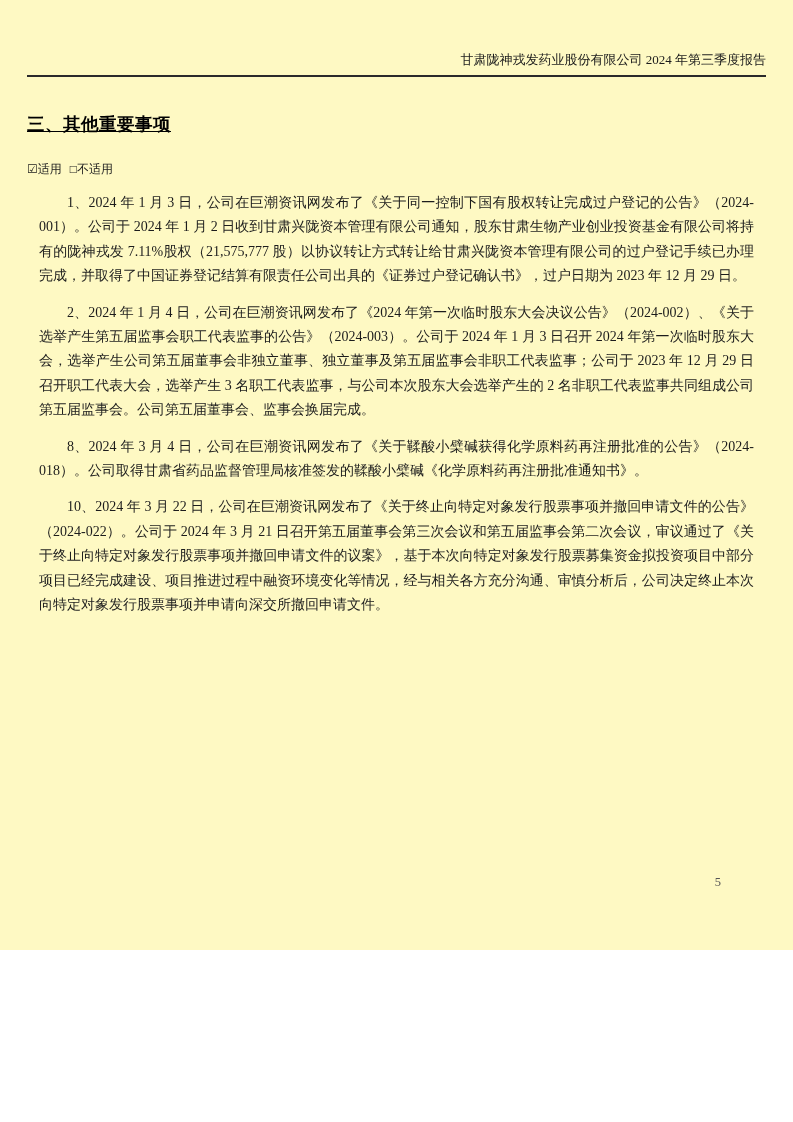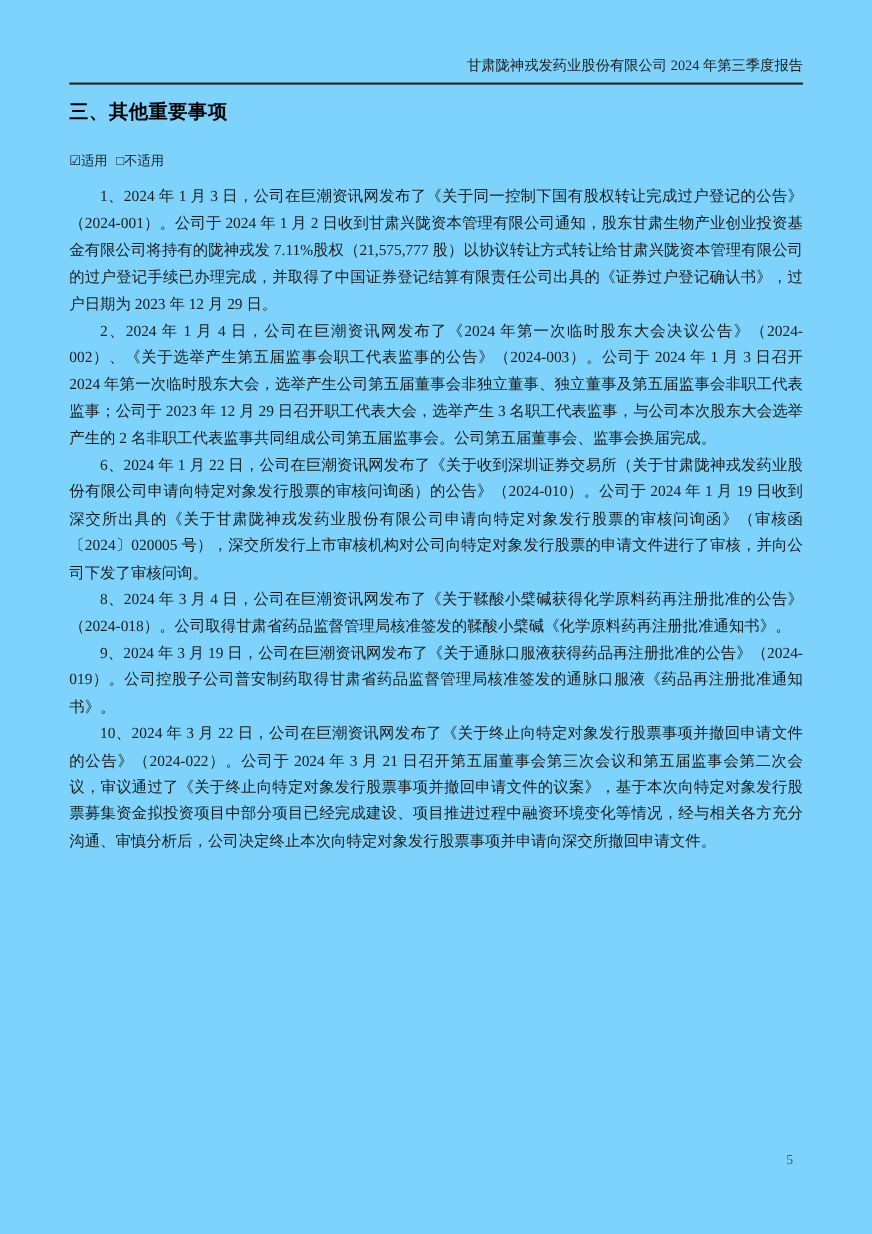--- a/index.html
+++ b/index.html
@@ -3,66 +3,67 @@
 <meta charset="utf-8">
 <style>
   html, body {
     margin: 0;
     padding: 0;
     background: #ffffff;
   }
   .page {
     position: relative;
     width: 793px;
-    height: 1122px;
-    background: #7dd3fc;
+    height: 950px;
+    background: #fef9c3;
     box-sizing: border-box;
-    padding: 0 63px;
+    padding: 0 27px;
     overflow: hidden;
     font-family: "Liberation Serif", "DejaVu Serif", serif;
     color: #1c1c1c;
   }
   .header {
     padding-top: 51px;
     text-align: right;
     font-size: 13px;
     line-height: 18px;
     color: #1c1c1c;
   }
   .header-rule {
     border: none;
     border-top: 2px solid #2a2a2a;
     margin: 6px 0 0 0;
   }
   .section-title {
-    margin: 12px 0 0 0;
+    margin: 35px 0 0 0;
     font-size: 17.5px;
     font-weight: bold;
     color: #000000;
     font-family: "Liberation Sans", "DejaVu Sans", sans-serif;
     letter-spacing: 0.5px;
+    text-decoration: underline;
   }
   .applicability {
     margin-top: 24px;
     font-size: 12px;
     line-height: 18px;
     color: #1c1c1c;
   }
   .applicability .spacer {
     display: inline-block;
     width: 8px;
   }
   .doc-body {
     margin-top: 13px;
     font-size: 14px;
     line-height: 24.4px;
     text-align: justify;
   }
   .doc-body p {
-    margin: 0;
+    margin: 12px;
     text-indent: 2em;
   }
   .footer-pagenum {
     position: absolute;
     right: 72px;
     bottom: 60px;
     font-size: 12.5px;
     color: #555555;
   }
 </style>
@@ -79,23 +80,21 @@
 
   <h2 class="section-title">三、其他重要事项</h2>
 
   <div class="applicability">
     <span>☑</span><span>适用</span><span class="spacer"></span><span>□</span><span>不适用</span>
   </div>
 
   <div class="doc-body">
     <p>1、2024 年 1 月 3 日，公司在巨潮资讯网发布了《关于同一控制下国有股权转让完成过户登记的公告》（2024-001）。公司于 2024 年 1 月 2 日收到甘肃兴陇资本管理有限公司通知，股东甘肃生物产业创业投资基金有限公司将持有的陇神戎发 7.11%股权（21,575,777 股）以协议转让方式转让给甘肃兴陇资本管理有限公司的过户登记手续已办理完成，并取得了中国证券登记结算有限责任公司出具的《证券过户登记确认书》，过户日期为 2023 年 12 月 29 日。</p>
     <p>2、2024 年 1 月 4 日，公司在巨潮资讯网发布了《2024 年第一次临时股东大会决议公告》（2024-002）、《关于选举产生第五届监事会职工代表监事的公告》（2024-003）。公司于 2024 年 1 月 3 日召开 2024 年第一次临时股东大会，选举产生公司第五届董事会非独立董事、独立董事及第五届监事会非职工代表监事；公司于 2023 年 12 月 29 日召开职工代表大会，选举产生 3 名职工代表监事，与公司本次股东大会选举产生的 2 名非职工代表监事共同组成公司第五届监事会。公司第五届董事会、监事会换届完成。</p>
-    <p>6、2024 年 1 月 22 日，公司在巨潮资讯网发布了《关于收到深圳证券交易所（关于甘肃陇神戎发药业股份有限公司申请向特定对象发行股票的审核问询函）的公告》（2024-010）。公司于 2024 年 1 月 19 日收到深交所出具的《关于甘肃陇神戎发药业股份有限公司申请向特定对象发行股票的审核问询函》（审核函〔2024〕020005 号），深交所发行上市审核机构对公司向特定对象发行股票的申请文件进行了审核，并向公司下发了审核问询。</p>
     <p>8、2024 年 3 月 4 日，公司在巨潮资讯网发布了《关于鞣酸小檗碱获得化学原料药再注册批准的公告》（2024-018）。公司取得甘肃省药品监督管理局核准签发的鞣酸小檗碱《化学原料药再注册批准通知书》。</p>
-    <p>9、2024 年 3 月 19 日，公司在巨潮资讯网发布了《关于通脉口服液获得药品再注册批准的公告》（2024-019）。公司控股子公司普安制药取得甘肃省药品监督管理局核准签发的通脉口服液《药品再注册批准通知书》。</p>
     <p>10、2024 年 3 月 22 日，公司在巨潮资讯网发布了《关于终止向特定对象发行股票事项并撤回申请文件的公告》（2024-022）。公司于 2024 年 3 月 21 日召开第五届董事会第三次会议和第五届监事会第二次会议，审议通过了《关于终止向特定对象发行股票事项并撤回申请文件的议案》，基于本次向特定对象发行股票募集资金拟投资项目中部分项目已经完成建设、项目推进过程中融资环境变化等情况，经与相关各方充分沟通、审慎分析后，公司决定终止本次向特定对象发行股票事项并申请向深交所撤回申请文件。</p>
 
   </div>
 
   <div class="footer-pagenum">
     <span>5</span>
   </div>
 
 </div>
 

